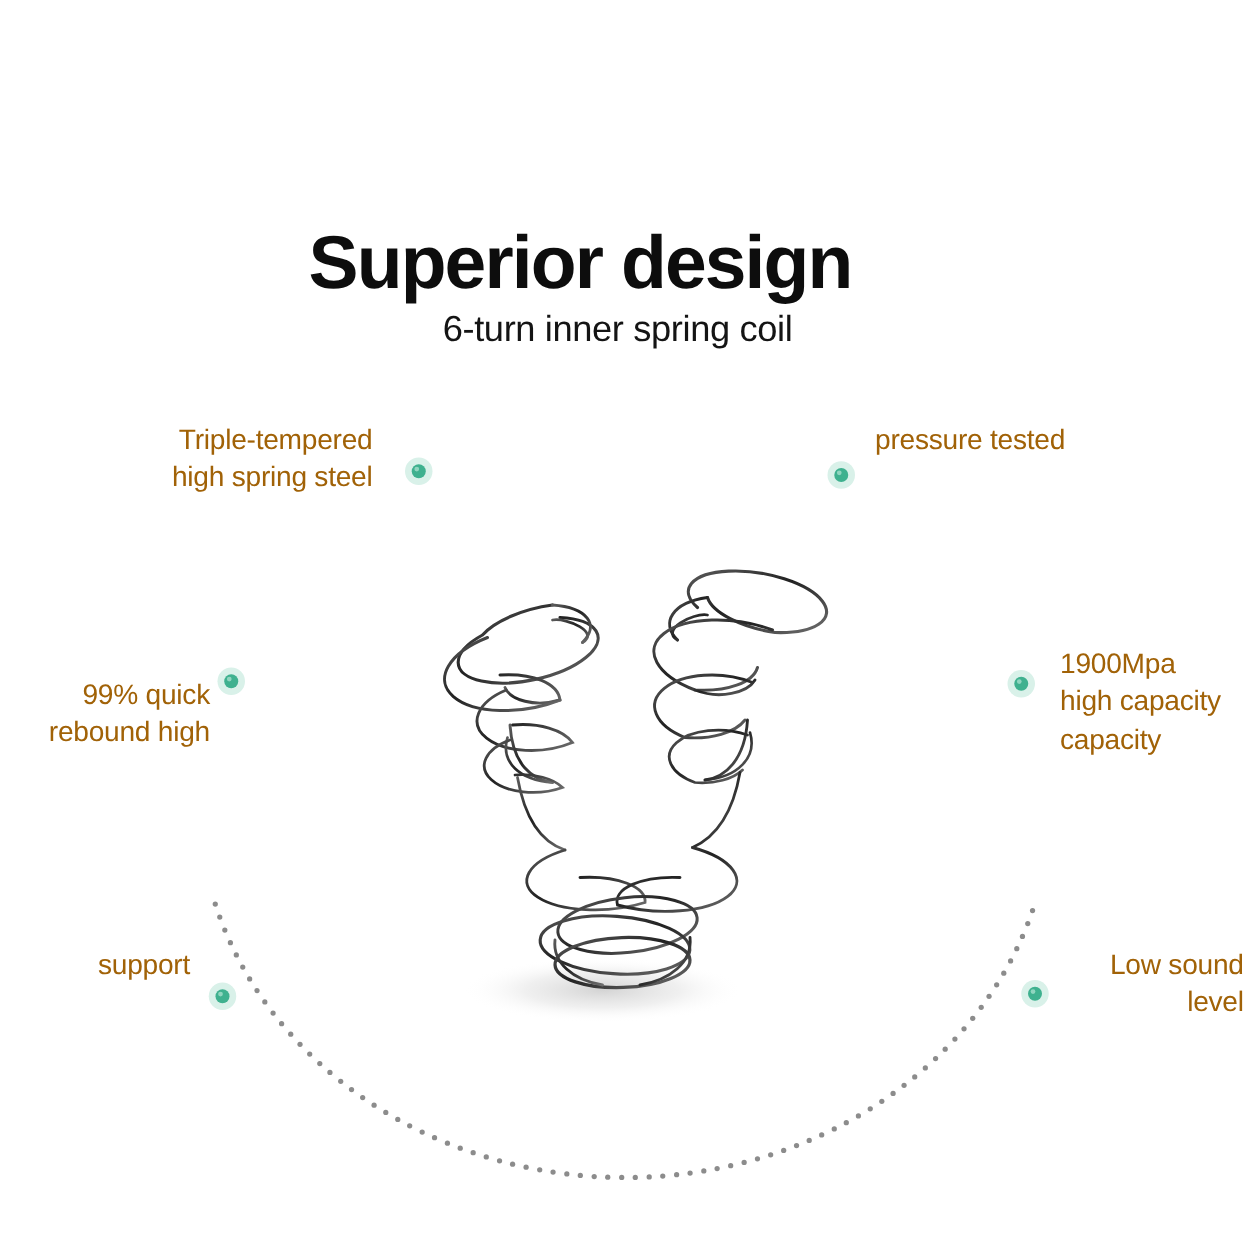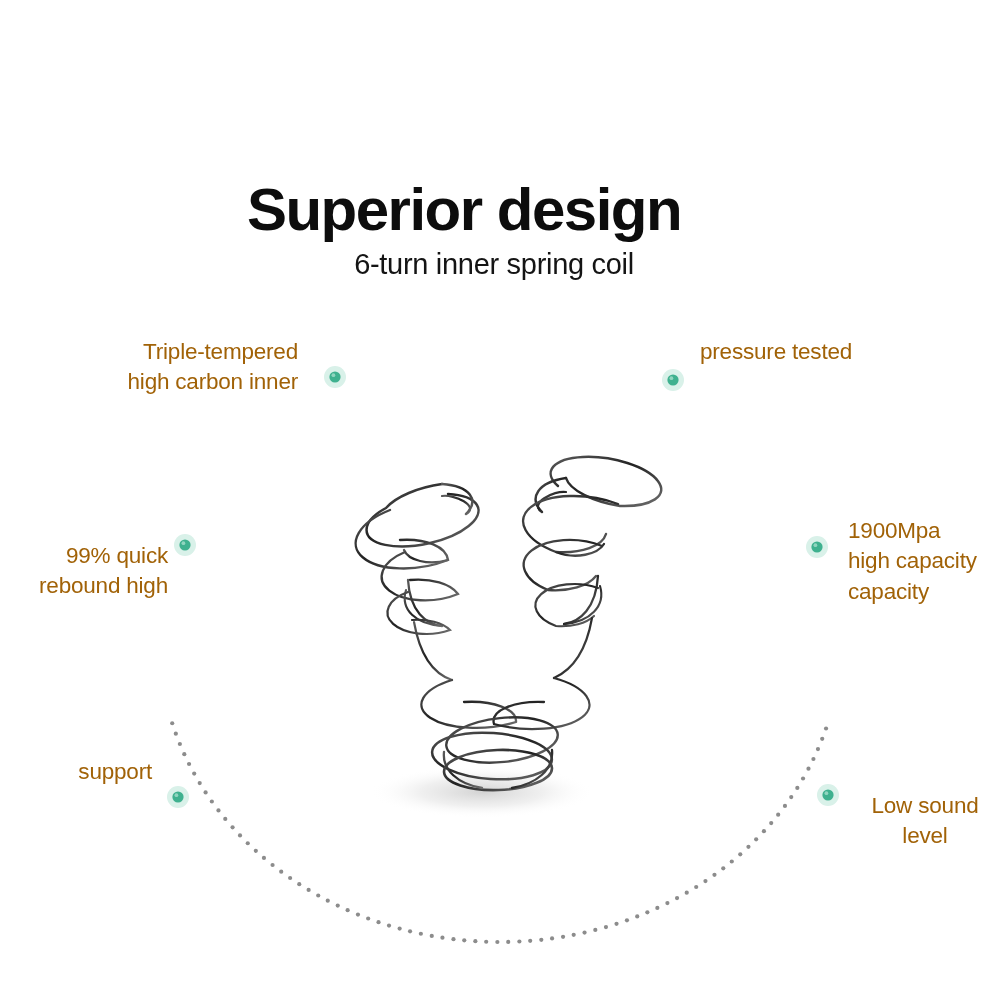--- a/index.html
+++ b/index.html
@@ -68,21 +68,21 @@
     line-height: 1.35;
     letter-spacing: -0.2px;
     white-space: nowrap;
   }
 
   .lbl-steel    { left: 40px;  top: 337px; width: 258px; text-align: right; }
   .lbl-tensile  { left: 700px; top: 337px; width: 260px; text-align: left; }
   .lbl-rebound  { left: 0px;   top: 517px; width: 168px; text-align: right; margin-top: 24px; }
   .lbl-pressure { left: 848px; top: 516px; width: 150px; text-align: left; }
   .lbl-multi    { left: 0px;   top: 757px; width: 152px; text-align: right; }
-  .lbl-lowsound { left: 855px; top: 791px; width: 140px; text-align: center; }
+  .lbl-lowsound { left: 855px; top: 757px; width: 140px; text-align: right; }
 
   
   #spring-wrap {
     position: absolute;
     left: 330px;
     top: 440px;
     width: 340px;
     height: 390px;
   }
   #spring-svg { display: block; width: 340px; height: 390px; }
@@ -266,21 +266,21 @@
         <ellipse cx="162" cy="316" rx="60" ry="23" stroke-width="2.5" transform="rotate(4 162 316)"></ellipse>
         <ellipse cx="168" cy="330" rx="54" ry="20" stroke-width="2.6" transform="rotate(-2 168 330)"></ellipse>
         <path d="M 114,312 C 112,330 128,344 152,348" stroke-width="2.3"></path>
         <path d="M 222,310 C 224,330 206,344 182,348" stroke-width="2.3"></path>
       </g>
     </svg>
   </div>
 
   <div class="feature-label lbl-steel">
     <div>Triple-tempered</div>
-    <div>high carbon inner</div>
+    <div>high spring steel</div>
   </div>
 
   <div class="feature-label lbl-tensile">
     <div>pressure tested</div>
   </div>
 
   <div class="feature-label lbl-rebound">
     <div>99% quick</div>
     <div>rebound high</div>
   </div>

